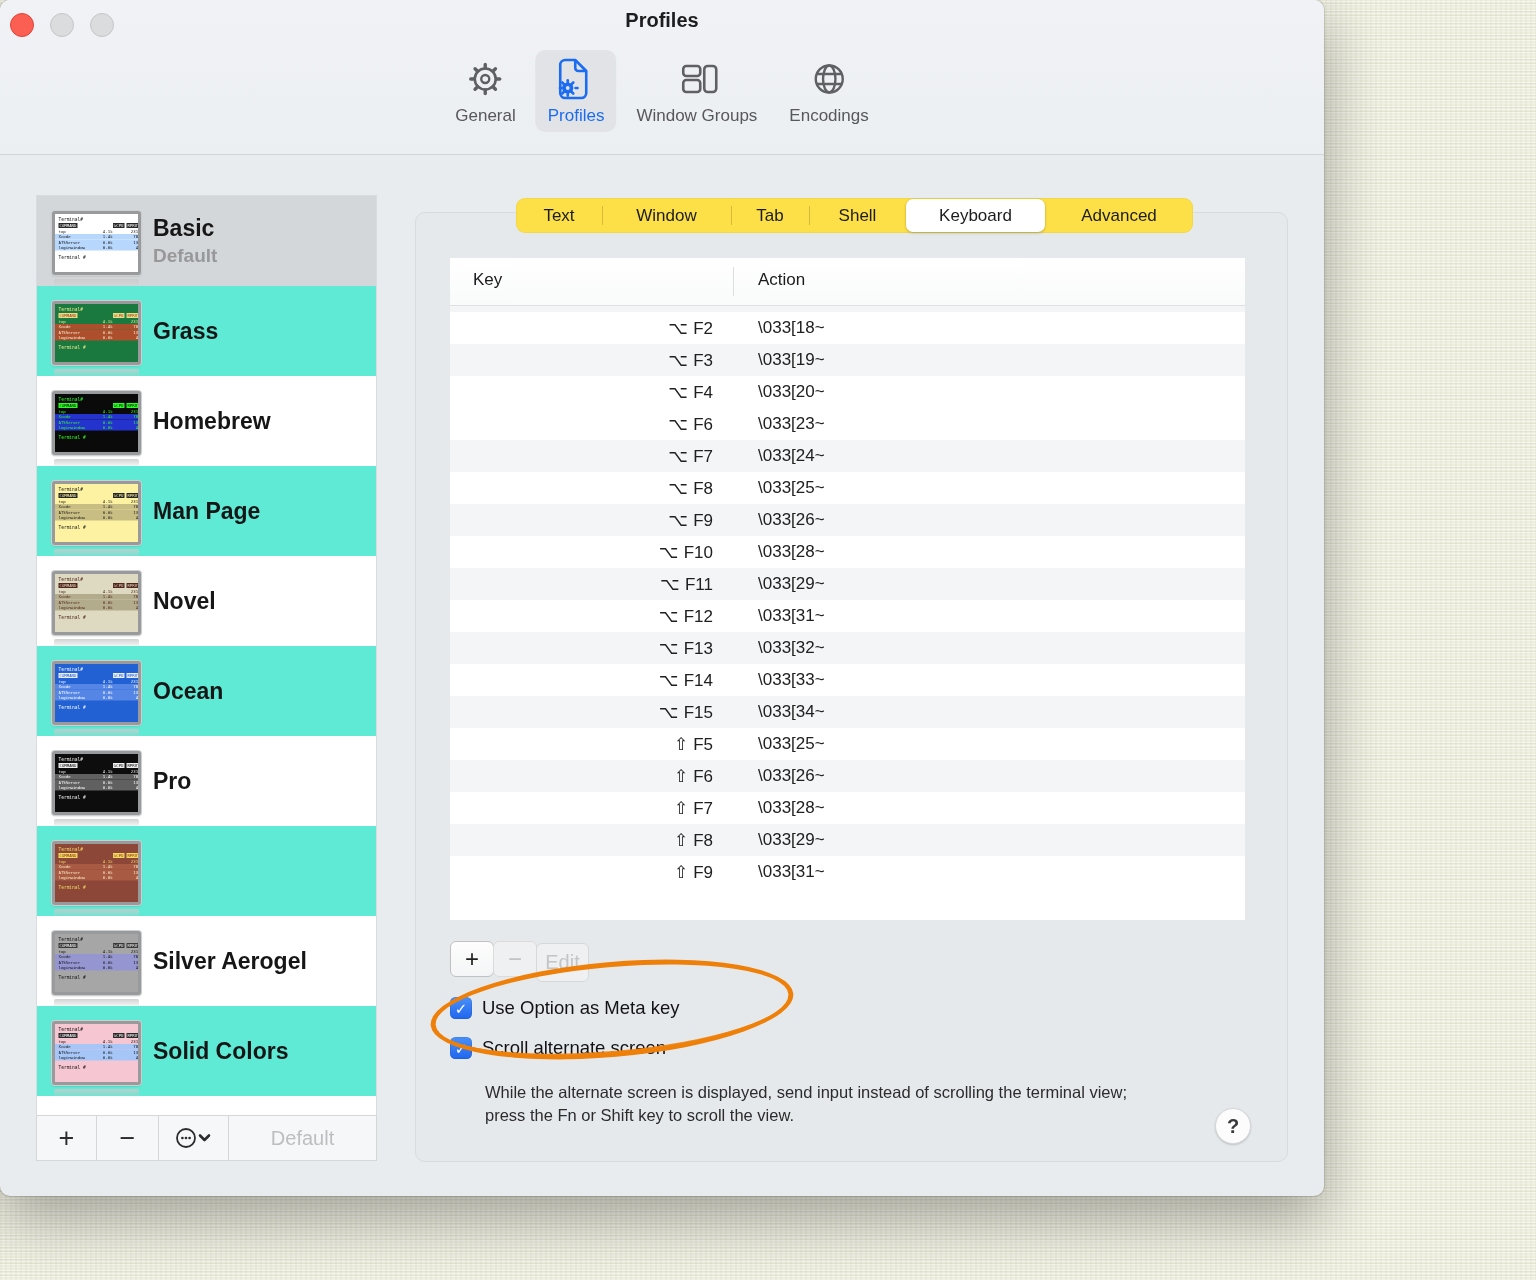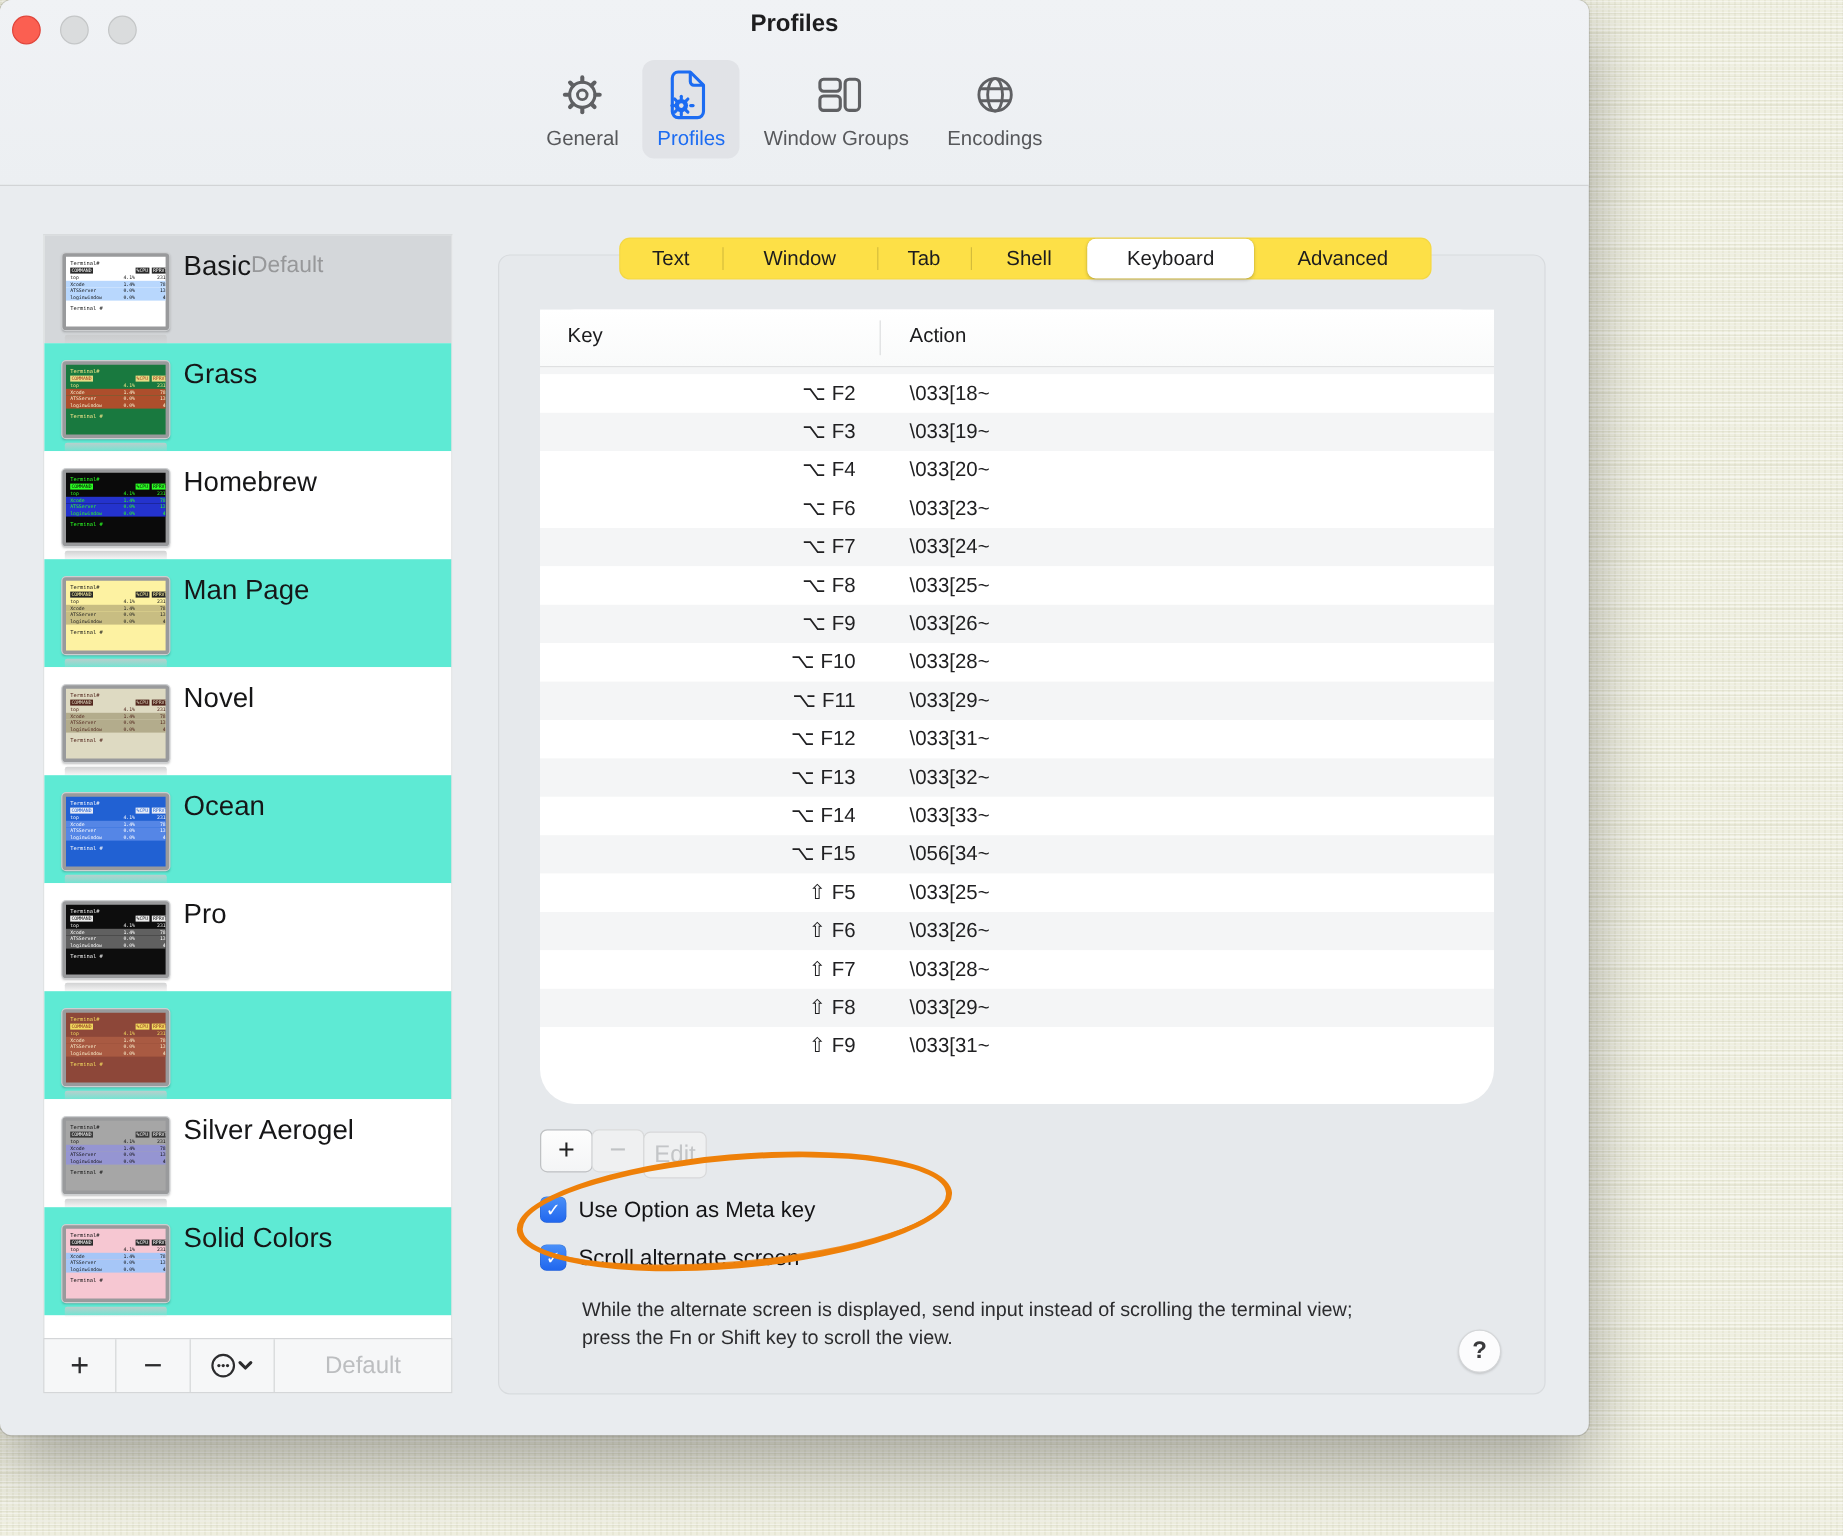--- a/index.html
+++ b/index.html
@@ -71,22 +71,22 @@
     font-family:"DejaVu Sans Mono",monospace; }
   .t-proc .n { width:74px; overflow:hidden; }
   .t-proc .c { width:34px; text-align:right; }
   .t-proc .m { flex:1; text-align:right; }
   .t-proc.hl { background:var(--thl); color:var(--thlfg); }
   .t-prompt { margin-top:8px; }
   .thumb-reflection {
     position:absolute; left:17px; top:83px; width:85px; height:9px;
     background:linear-gradient(#c9cacb, rgba(230,230,230,0)); border-radius:2px; opacity:.85;
   }
-  .profile-labels { position:absolute; left:116px; top:12px; bottom:0;
-    display:flex; flex-direction:row; justify-content:center; }
+  .profile-labels { position:absolute; left:116px; top:0; bottom:0;
+    display:flex; flex-direction:column; justify-content:center;font-weight:bold; }
   .profile-name { font-size:23px; color:#161617; }
   .profile-subtitle { font-size:19px; color:#97989a; margin-top:3px; }
   .sidebar-footer {
     position:absolute; left:36px; top:1115px; width:341px; height:46px;
     background:#f6f7f8; border:1px solid #d4d6d8; display:flex;
   }
   .sf-cell { border-right:1px solid #d4d6d8; display:flex; align-items:center; justify-content:center;
     color:#2c2c2e; }
   .sf-add { width:60px; font-size:27px; font-weight:300; }
   .sf-remove { width:62px; font-size:27px; font-weight:300; }
@@ -103,21 +103,21 @@
     box-shadow:inset 0 0 0 1px rgba(0,0,0,.04);
   }
   .seg { display:flex; align-items:center; justify-content:center;
     font-size:17px; color:#1c1c1e; position:relative; cursor:default; }
   .seg.divided::before { content:""; position:absolute; left:0; top:8px; bottom:8px;
     width:1px; background:rgba(0,0,0,.16); }
   .seg.selected { background:#ffffff; border-radius:7px; margin:1px 0;
     box-shadow:0 1px 3px rgba(0,0,0,.22), 0 0 0 0.5px rgba(0,0,0,.05); font-weight:500; }
   
   .kb-table { position:absolute; left:450px; top:258px; width:795px; height:662px;
-    background:#fff;border-radius:29px; }
+    background:#fff; }
   .kb-header { position:relative; height:48px; background:linear-gradient(#ffffff,#f9fafa);
     border-bottom:1px solid #dfe0e1; }
   .kb-header .col-key { position:absolute; left:23px; top:12px; font-size:17px; color:#1b1b1d; }
   .kb-header .col-action { position:absolute; left:308px; top:12px; font-size:17px; color:#1b1b1d; }
   .kb-header .col-divider { position:absolute; left:283px; top:9px; bottom:9px; width:1px; background:#dddedf; }
   .kb-partial { height:6px; background:#f4f5f6; }
   .kb-row { height:32px; display:flex; align-items:center; background:#fff; }
   .kb-row.alt { background:#f4f5f6; }
   .kb-row .key-cell { width:283px; text-align:right; padding-right:20px;
     font-size:17px; color:#202022; }
@@ -695,21 +695,21 @@
         <div class="kb-row alt">
     <span class="key-cell"><span class="mod">⌥</span><span class="keyname">F13</span></span>
     <span class="action-cell">\033[32~</span>
   </div>
         <div class="kb-row">
     <span class="key-cell"><span class="mod">⌥</span><span class="keyname">F14</span></span>
     <span class="action-cell">\033[33~</span>
   </div>
         <div class="kb-row alt">
     <span class="key-cell"><span class="mod">⌥</span><span class="keyname">F15</span></span>
-    <span class="action-cell">\056[34~</span>
+    <span class="action-cell">\033[34~</span>
   </div>
         <div class="kb-row">
     <span class="key-cell"><span class="mod">⇧</span><span class="keyname">F5</span></span>
     <span class="action-cell">\033[25~</span>
   </div>
         <div class="kb-row alt">
     <span class="key-cell"><span class="mod">⇧</span><span class="keyname">F6</span></span>
     <span class="action-cell">\033[26~</span>
   </div>
         <div class="kb-row">

